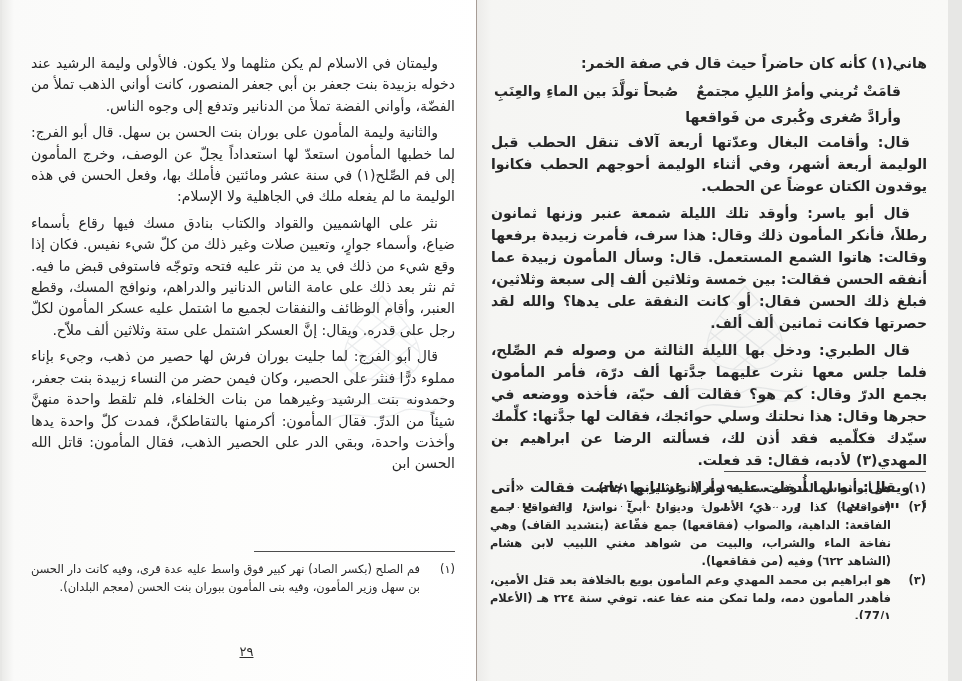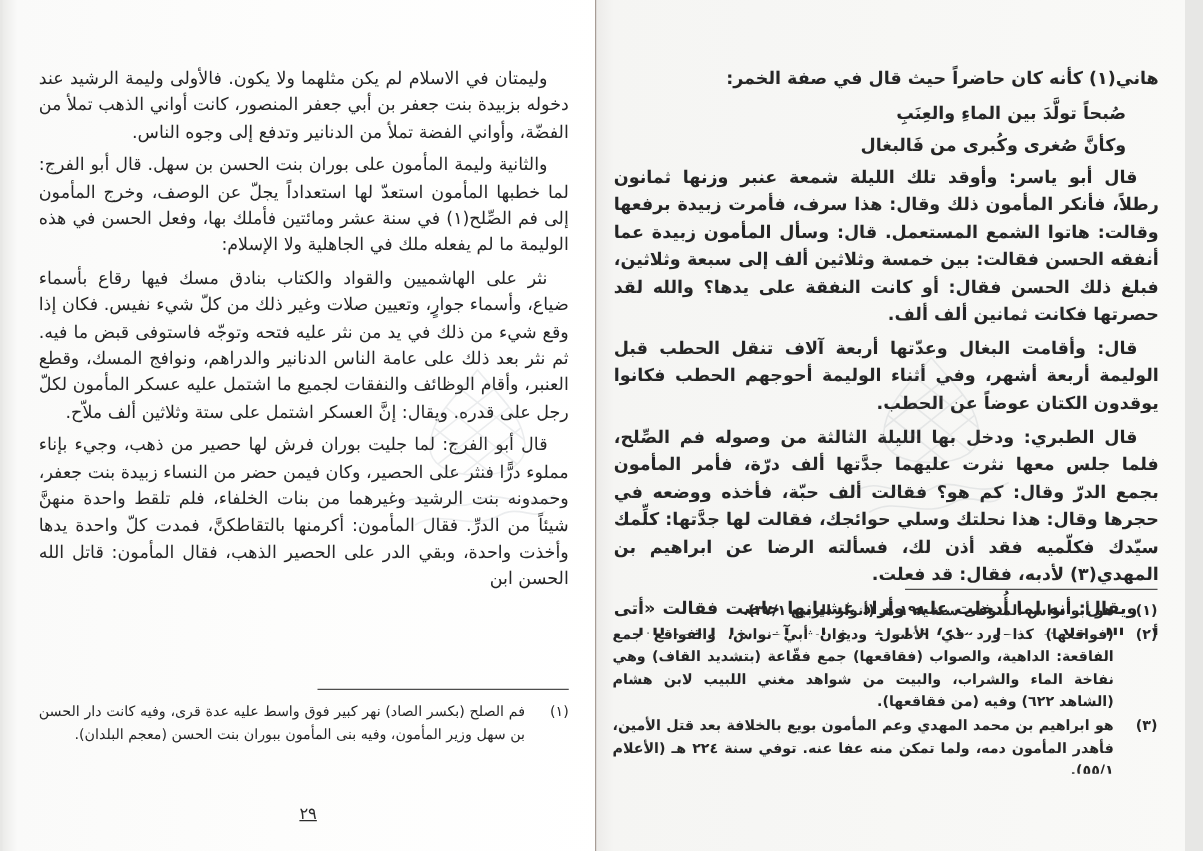--- a/index.html
+++ b/index.html
@@ -92,28 +92,29 @@
   </div>
 
   <div class="page-number page-number-left">٢٩</div>
 </div>
 
 <div class="page page-right">
   <div class="main-text main-text-right">
     <p class="para flush">هاني(١) كأنه كان حاضراً حيث قال في صفة الخمر:</p>
 
     <div class="verse">
+      <span class="hemistich">قامَتْ تُريني وأمرُ الليلِ مجتمعٌ</span>
       <span class="hemistich">صُبحاً تولَّدَ بين الماءِ والعِنَبِ</span>
     </div>
     <div class="verse">
-      <span class="hemistich">وكأنَّ صُغرى وكُبرى من فَالبغال</span>
+      <span class="hemistich">وأرادَّ صُغرى وكُبرى من فَواقعها</span>
     </div>
 
+    <p class="para">قال: وأقامت البغال وعدّتها أربعة آلاف تنقل الحطب قبل الوليمة أربعة أشهر، وفي أثناء الوليمة أحوجهم الحطب فكانوا يوقدون الكتان عوضاً عن الحطب.</p>
     <p class="para">قال أبو ياسر: وأوقد تلك الليلة شمعة عنبر وزنها ثمانون رطلاً، فأنكر المأمون ذلك وقال: هذا سرف، فأمرت زبيدة برفعها وقالت: هاتوا الشمع المستعمل. قال: وسأل المأمون زبيدة عما أنفقه الحسن فقالت: بين خمسة وثلاثين ألف إلى سبعة وثلاثين، فبلغ ذلك الحسن فقال: أو كانت النفقة على يدها؟ والله لقد حصرتها فكانت ثمانين ألف ألف.</p>
-    <p class="para">قال: وأقامت البغال وعدّتها أربعة آلاف تنقل الحطب قبل الوليمة أربعة أشهر، وفي أثناء الوليمة أحوجهم الحطب فكانوا يوقدون الكتان عوضاً عن الحطب.</p>
     <p class="para">قال الطبري: ودخل بها الليلة الثالثة من وصوله فم الصِّلح، فلما جلس معها نثرت عليهما جدَّتها ألف درّة، فأمر المأمون بجمع الدرّ وقال: كم هو؟ فقالت ألف حبّة، فأخذه ووضعه في حجرها وقال: هذا نحلتك وسلي حوائجك، فقالت لها جدَّتها: كلِّمك سيّدك فكلّميه فقد أذن لك، فسألته الرضا عن ابراهيم بن المهدي(٣) لأدبه، فقال: قد فعلت.</p>
     <p class="para">ويقال: أنه لما أُدخلت عليه وأراد غشيانها حاضت فقالت «أتى أمر الله فلا تستعجلوه»(٤) فنام في فراش آخر، فلما قعد للناس من الغد، دخل عليه</p>
   </div>
 
   <svg class="watermark wm-right" width="160" height="150" viewBox="0 0 160 150">
     <defs>
         <clipPath id="domeR">
           <path d="M80 4 C62 26 44 40 42 64 C41 78 54 88 80 88 C106 88 119 78 118 64 C116 40 98 26 80 4 Z"></path>
         </clipPath>
       </defs>
@@ -133,21 +134,21 @@
     <div class="footnote">
       <span class="fn-marker">(١)</span>
       <span class="fn-text">هو أبو نواس المتوفى سنة ١٩٨ هـ (أنوار الربيع ٣٧/١).</span>
     </div>
     <div class="footnote">
       <span class="fn-marker">(٢)</span>
       <span class="fn-text">(فواقعها) كذا ورد في الأصول وديوان أبي نواس، والفواقع جمع الفاقعة: الداهية، والصواب (فقاقعها) جمع فقّاعة (بتشديد القاف) وهي نفاخة الماء والشراب، والبيت من شواهد مغني اللبيب لابن هشام (الشاهد ٦٢٢) وفيه (من فقاقعها).</span>
     </div>
     <div class="footnote">
       <span class="fn-marker">(٣)</span>
-      <span class="fn-text">هو ابراهيم بن محمد المهدي وعم المأمون بويع بالخلافة بعد قتل الأمين، فأهدر المأمون دمه، ولما تمكن منه عفا عنه. توفي سنة ٢٢٤ هـ (الأعلام ٥٥/١).</span>
+      <span class="fn-text">هو ابراهيم بن محمد المهدي وعم المأمون بويع بالخلافة بعد قتل الأمين، فأهدر المأمون دمه، ولما تمكن منه عفا عنه. توفي سنة ٢٢٤ هـ (الأعلام 77/١).</span>
     </div>
     <div class="footnote">
       <span class="fn-marker">(٤)</span>
       <span class="fn-text">الآية الأولى من سورة النحل.</span>
     </div>
   </div>
 
 </div>
 
 </body></html>

